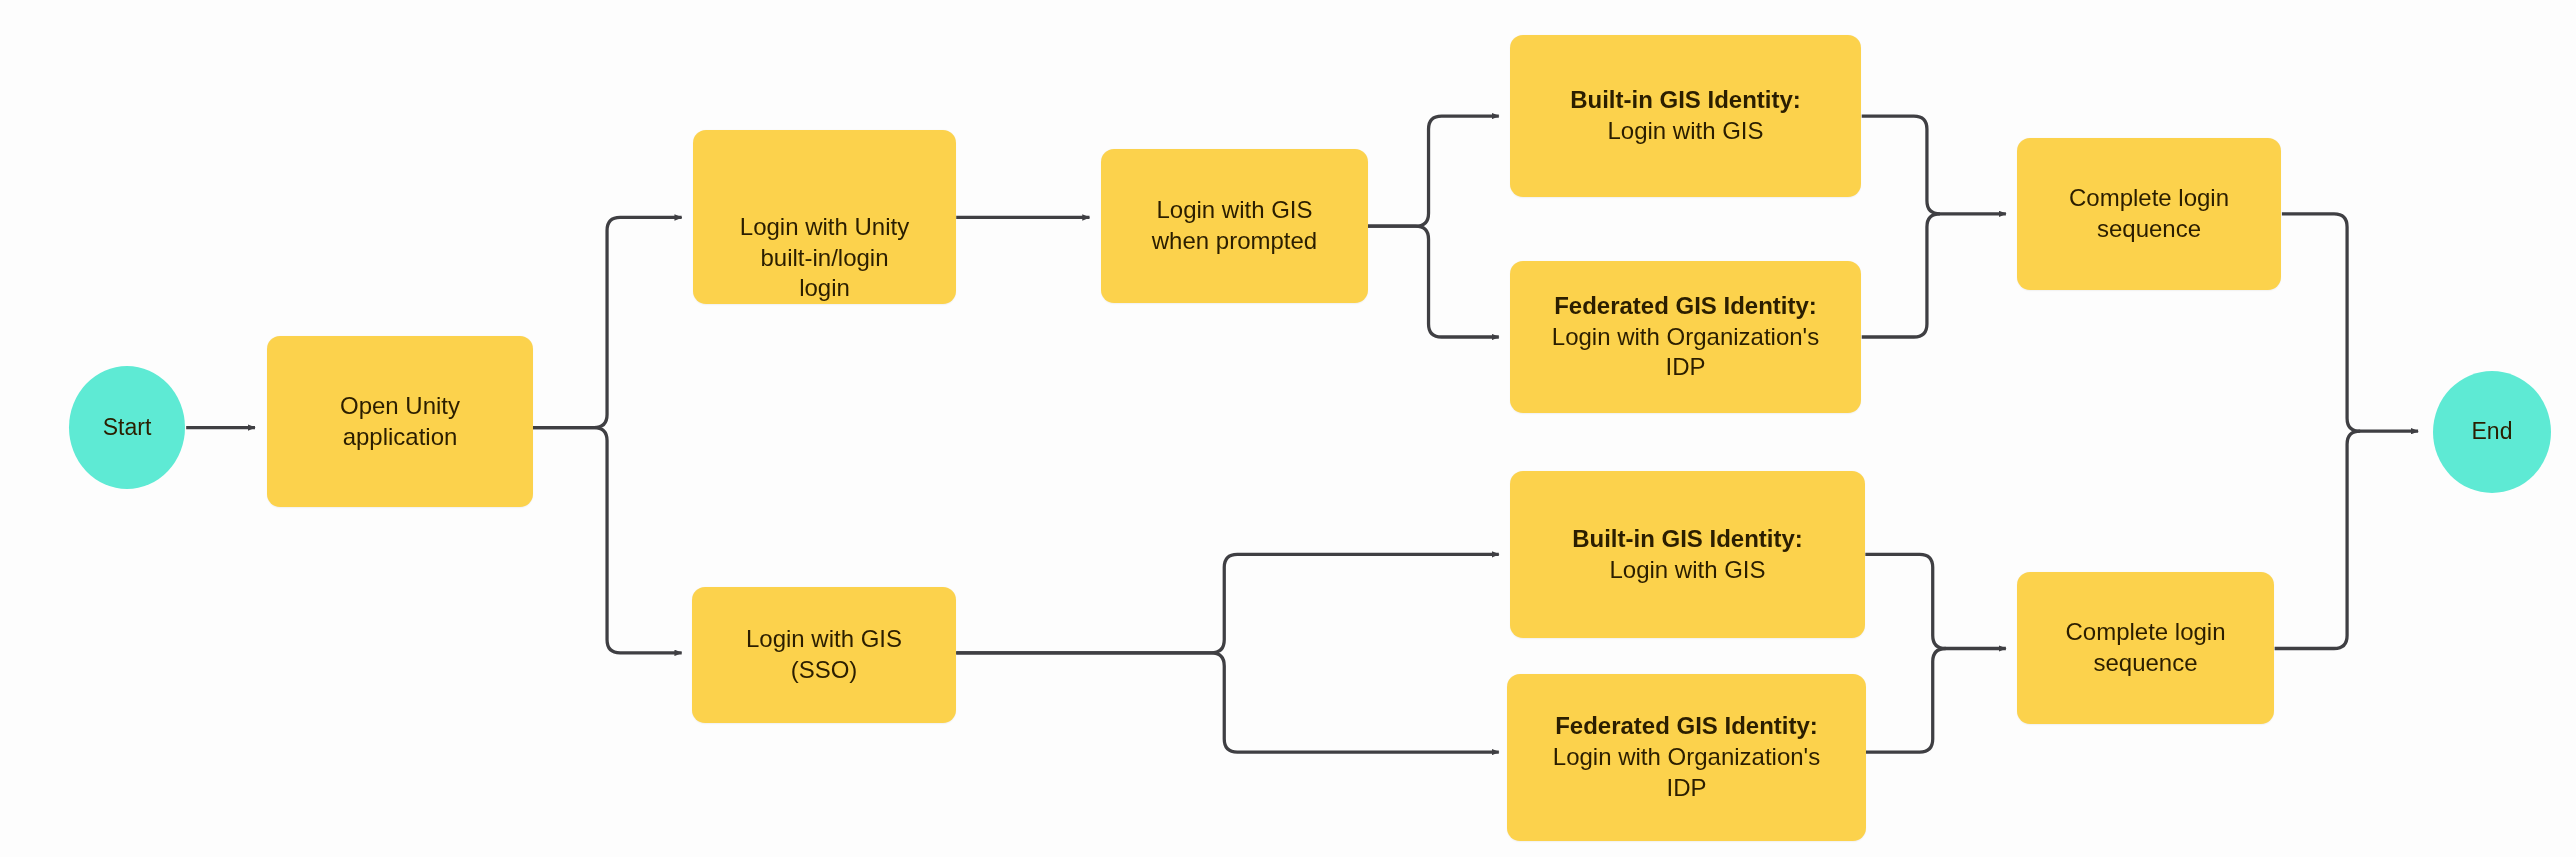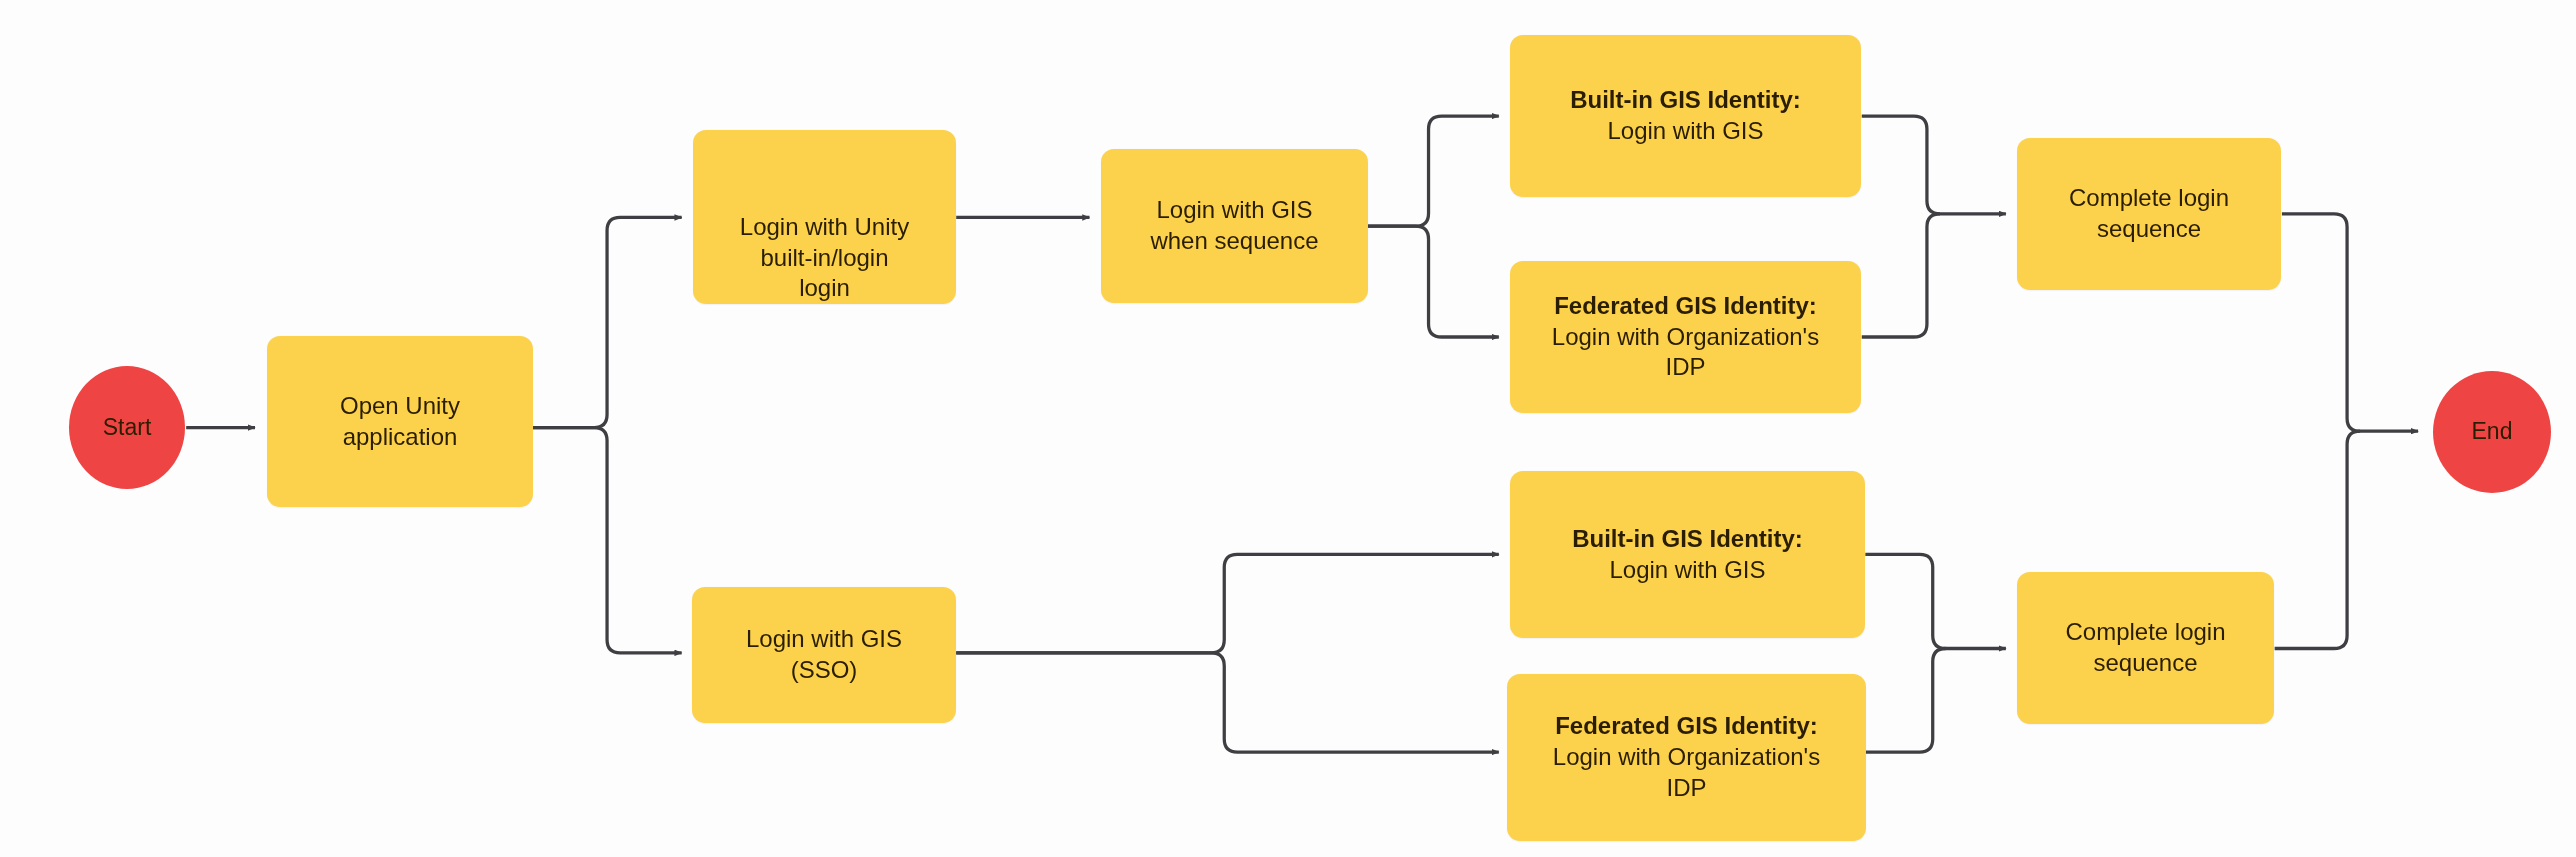--- a/index.html
+++ b/index.html
@@ -35,21 +35,21 @@
     justify-content: center;
     text-align: center;
     color: #2b1e00;
   }
   .node.process {
     background: #fcd24c;
     border-radius: 13px;
     box-shadow: 0 0.7px 1.4px rgba(0,0,0,0.05);
   }
   .node.terminator {
-    background: #ef4444;
+    background: #5eead4;
     border-radius: 50%;
     align-items: center;
   }
   .node-line {
     display: block;
     line-height: 1.28;
     white-space: pre;
   }
   .node-line.strong {
     font-weight: bold;
@@ -113,21 +113,21 @@
   </div>
 
   <div class="node process" style="left:693px; top:130px; width:263px; height:174px;justify-content:flex-end;">
     <span class="node-line t-30">Login with Unity</span>
     <span class="node-line t-30">built-in/login</span>
     <span class="node-line t-30">login</span>
   </div>
 
   <div class="node process" style="left:1101px; top:149px; width:267px; height:154px;">
     <span class="node-line t-30">Login with GIS</span>
-    <span class="node-line t-30">when sequence</span>
+    <span class="node-line t-30">when prompted</span>
   </div>
 
   <div class="node process" style="left:1510px; top:35px; width:351px; height:162px;">
     <span class="node-line t-30 strong">Built-in GIS Identity:</span>
     <span class="node-line t-30">Login with GIS</span>
   </div>
 
   <div class="node process" style="left:1510px; top:261px; width:351px; height:152px;">
     <span class="node-line t-30 strong">Federated GIS Identity:</span>
     <span class="node-line t-30">Login with Organization's</span>

